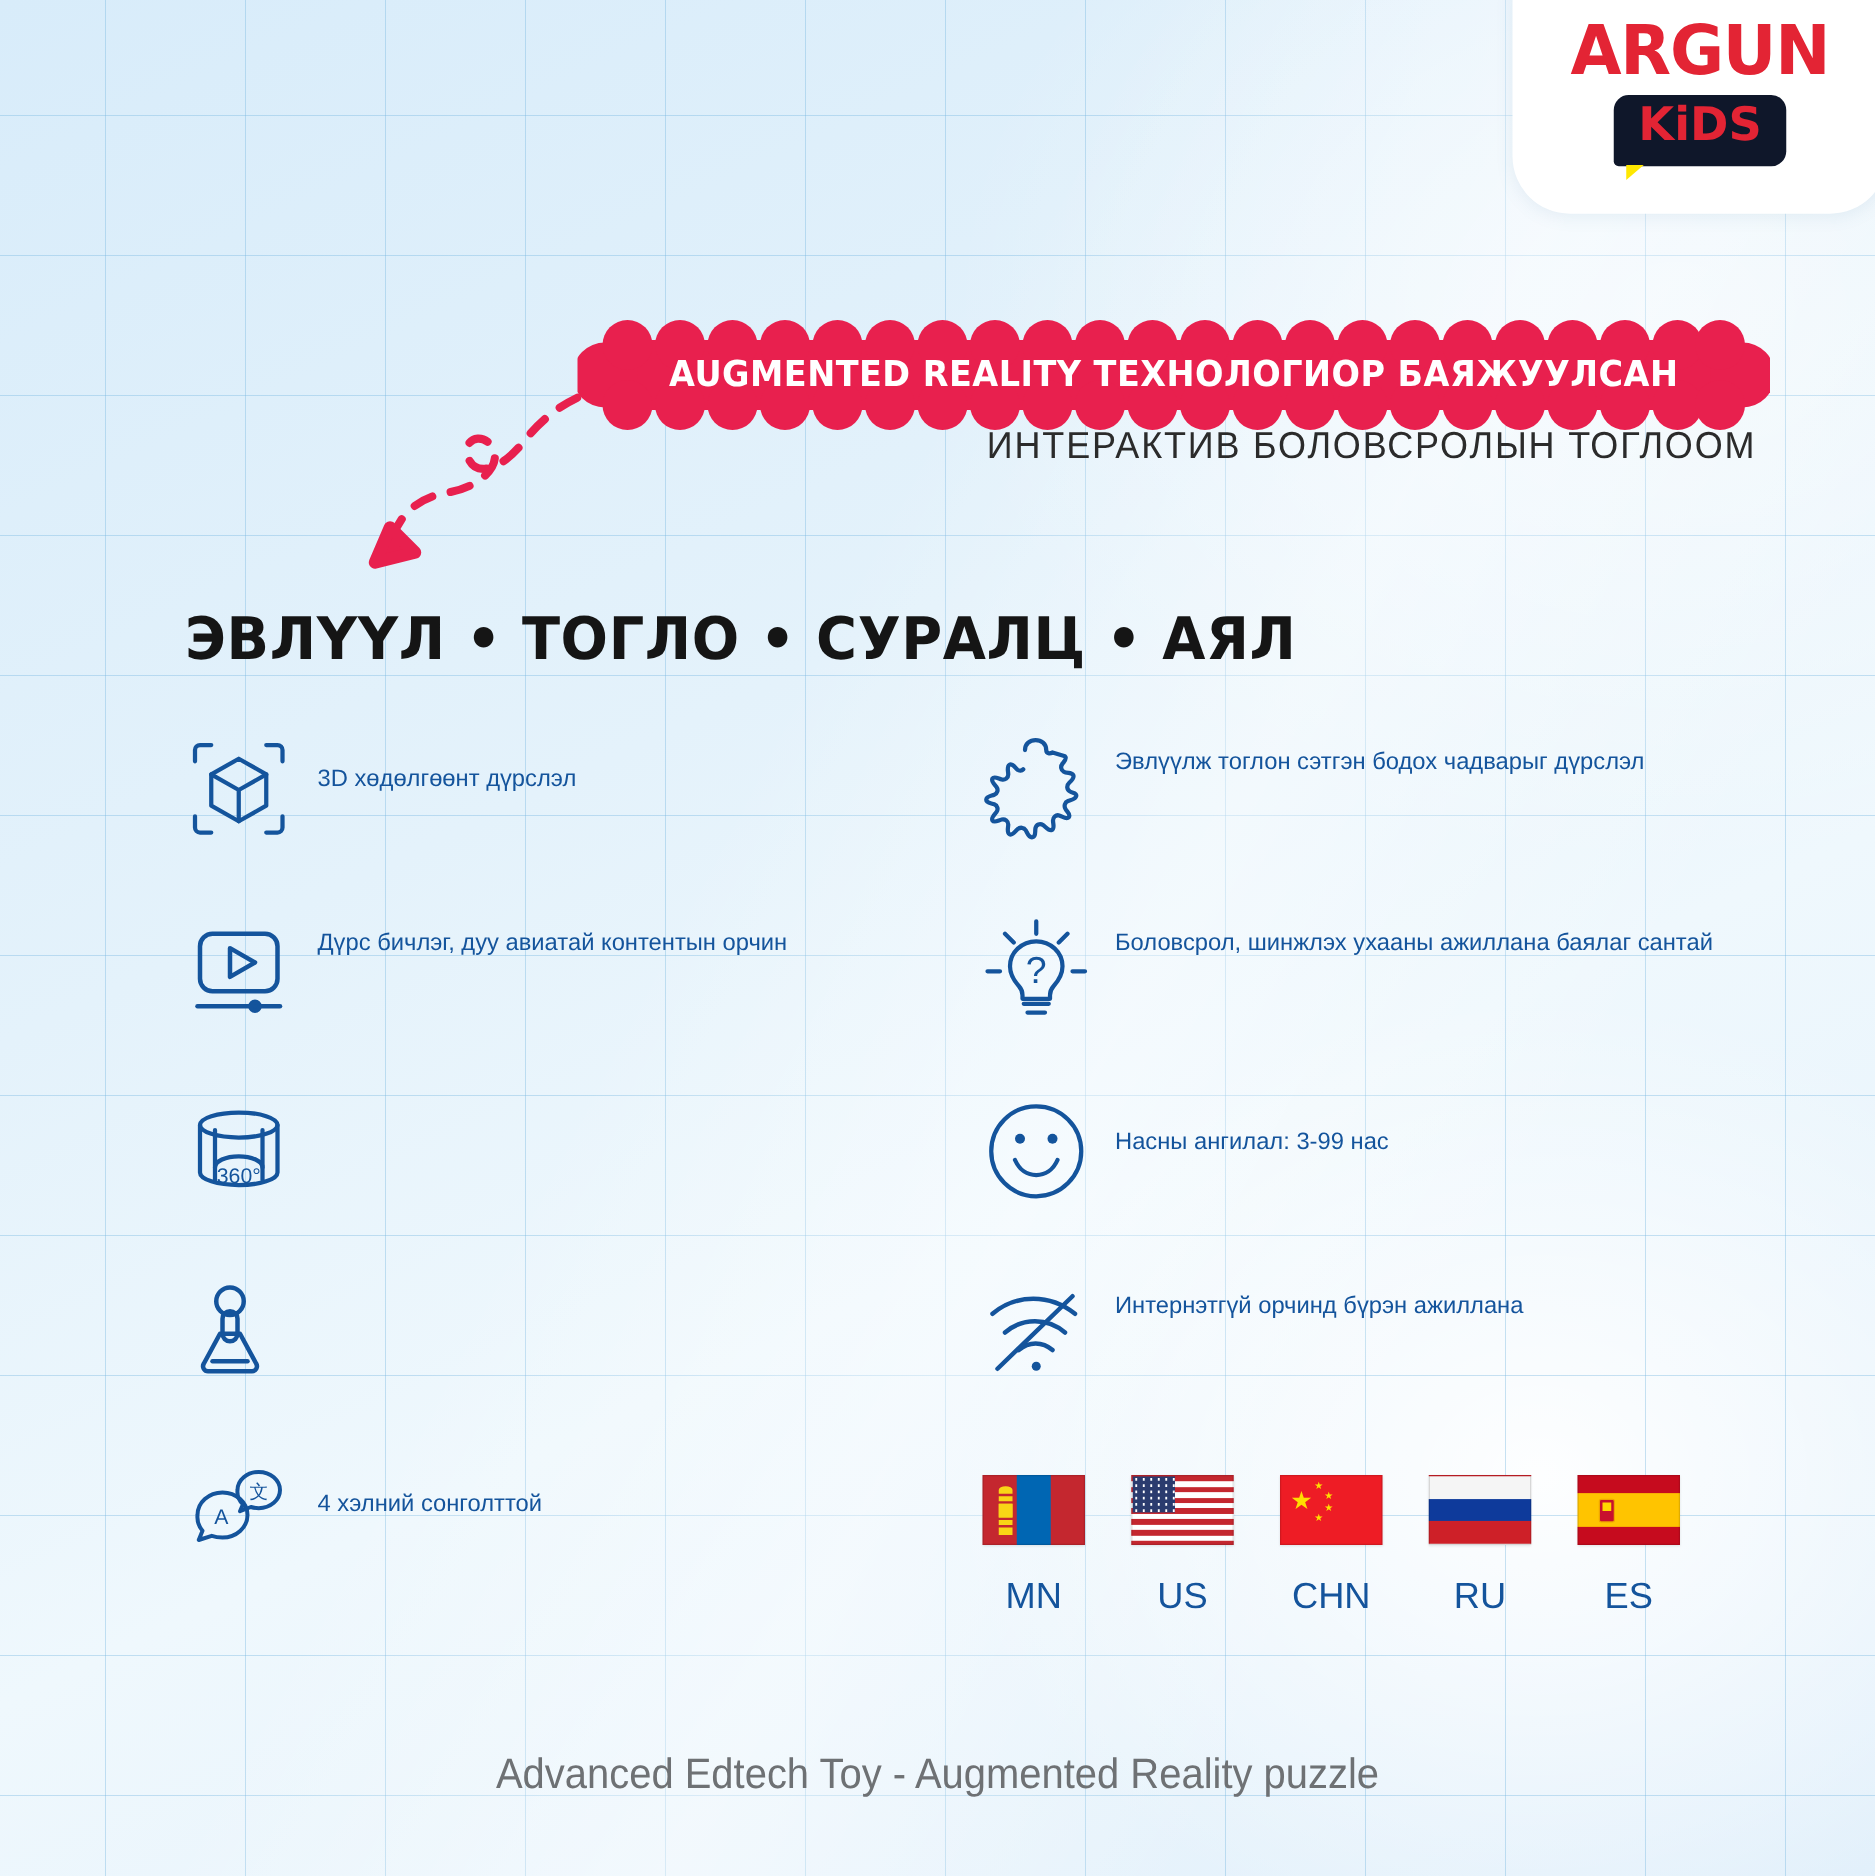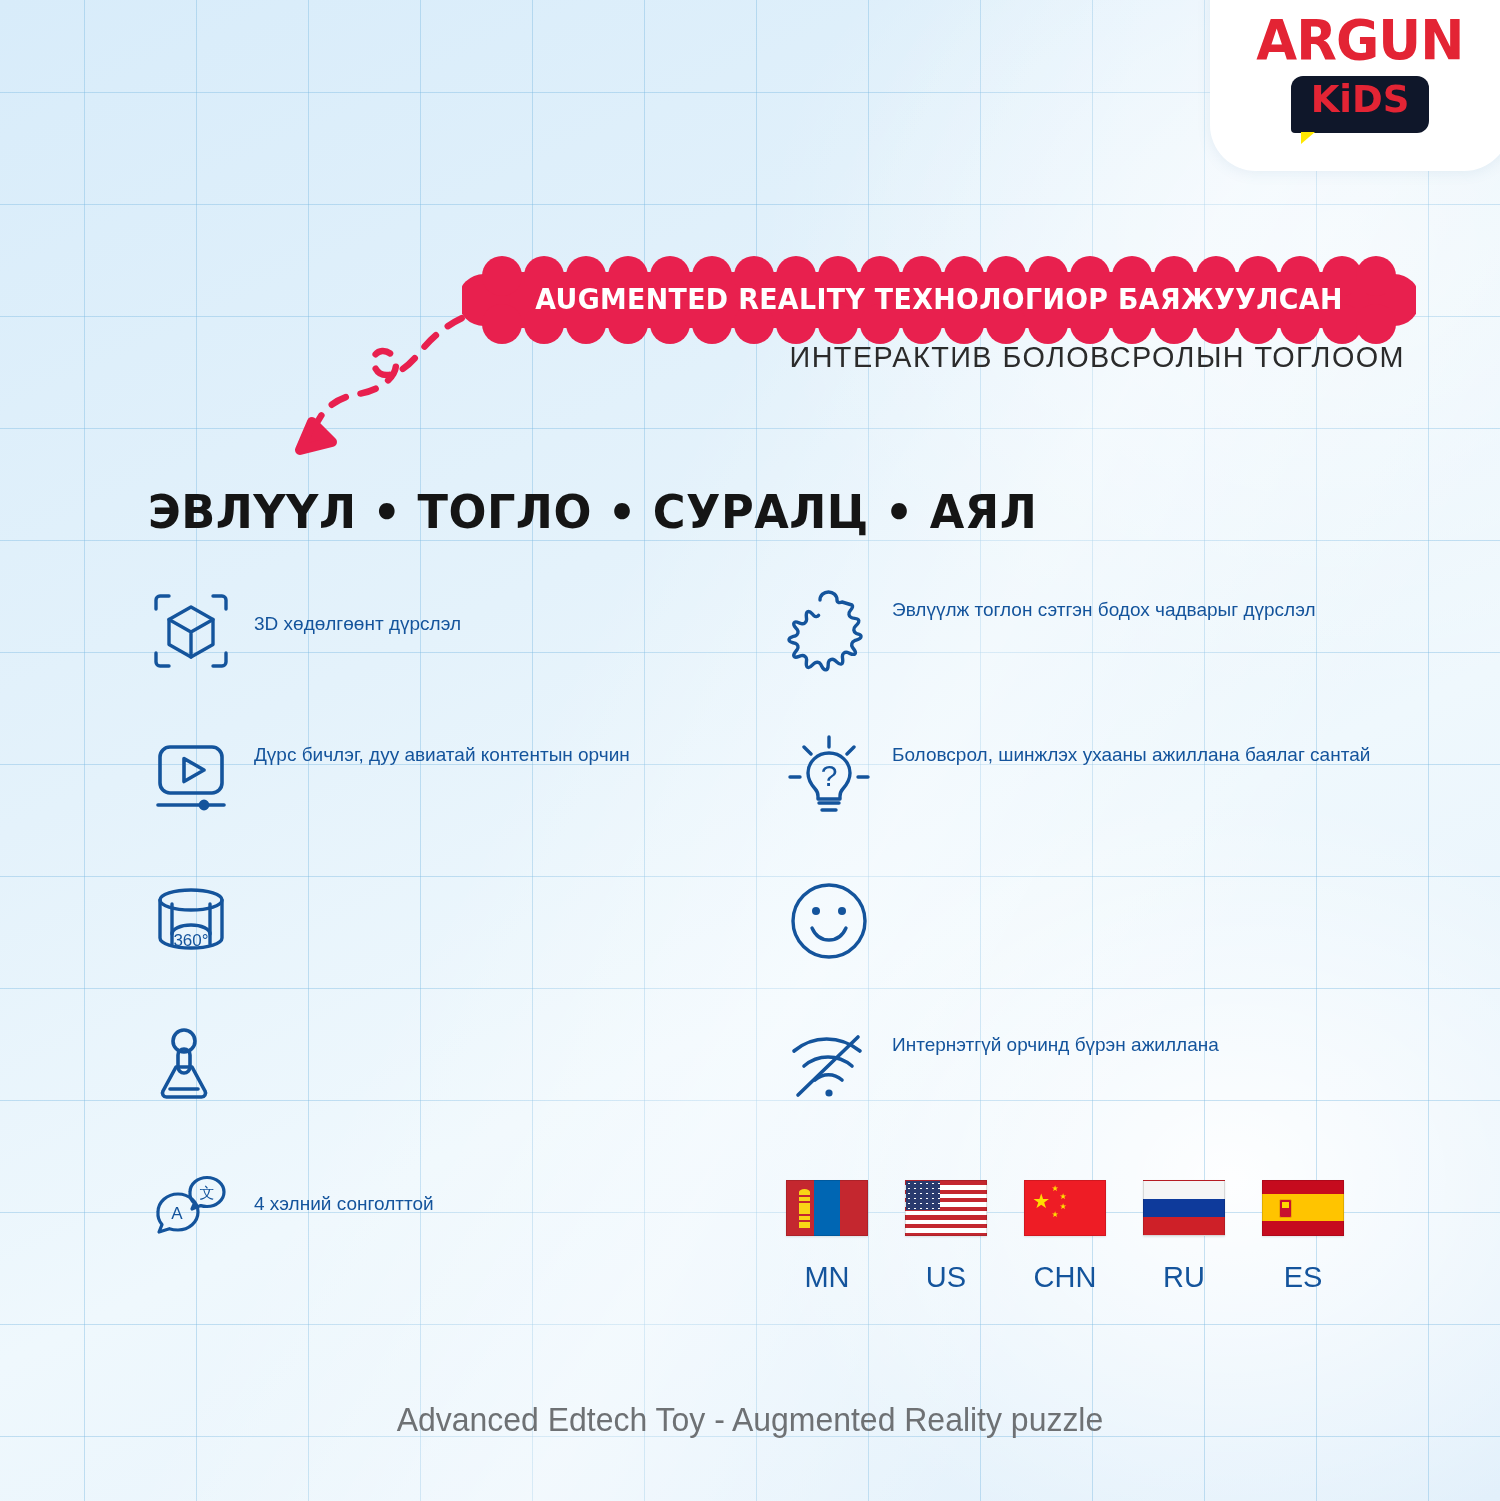--- a/index.html
+++ b/index.html
@@ -382,20 +382,21 @@
 
   <div class="feature single">
     <div class="feat-icon">
       <svg width="86" height="86" viewBox="0 0 86 86" fill="none" stroke="#14549C" stroke-width="3.4" stroke-linecap="round" stroke-linejoin="round">
         <circle cx="43" cy="43" r="36"></circle>
         <circle cx="30" cy="33" r="4" fill="#14549C" stroke="none"></circle>
         <circle cx="56" cy="33" r="4" fill="#14549C" stroke="none"></circle>
         <path d="M26 50c3.5 8 10 12 17 12s13.5-4 17-12"></path>
       </svg>
     </div>
+    <div class="feat-text">Насны ангилал: 3-99 нас</div>
   </div>
 
   <div class="feature">
     <div class="feat-icon">
       <svg width="86" height="86" viewBox="0 0 86 86" fill="none" stroke="#14549C" stroke-width="3.6" stroke-linecap="round" stroke-linejoin="round">
         <path d="M8 28c19-16 46-16 66 0"></path>
         <path d="M18 43c14-12 34-12 48 0"></path>
         <path d="M29 57c8-7 19-7 27 0"></path>
         <circle cx="43" cy="70" r="3.6" fill="#14549C" stroke="none"></circle>
         <path d="M12 72 72 14"></path>

